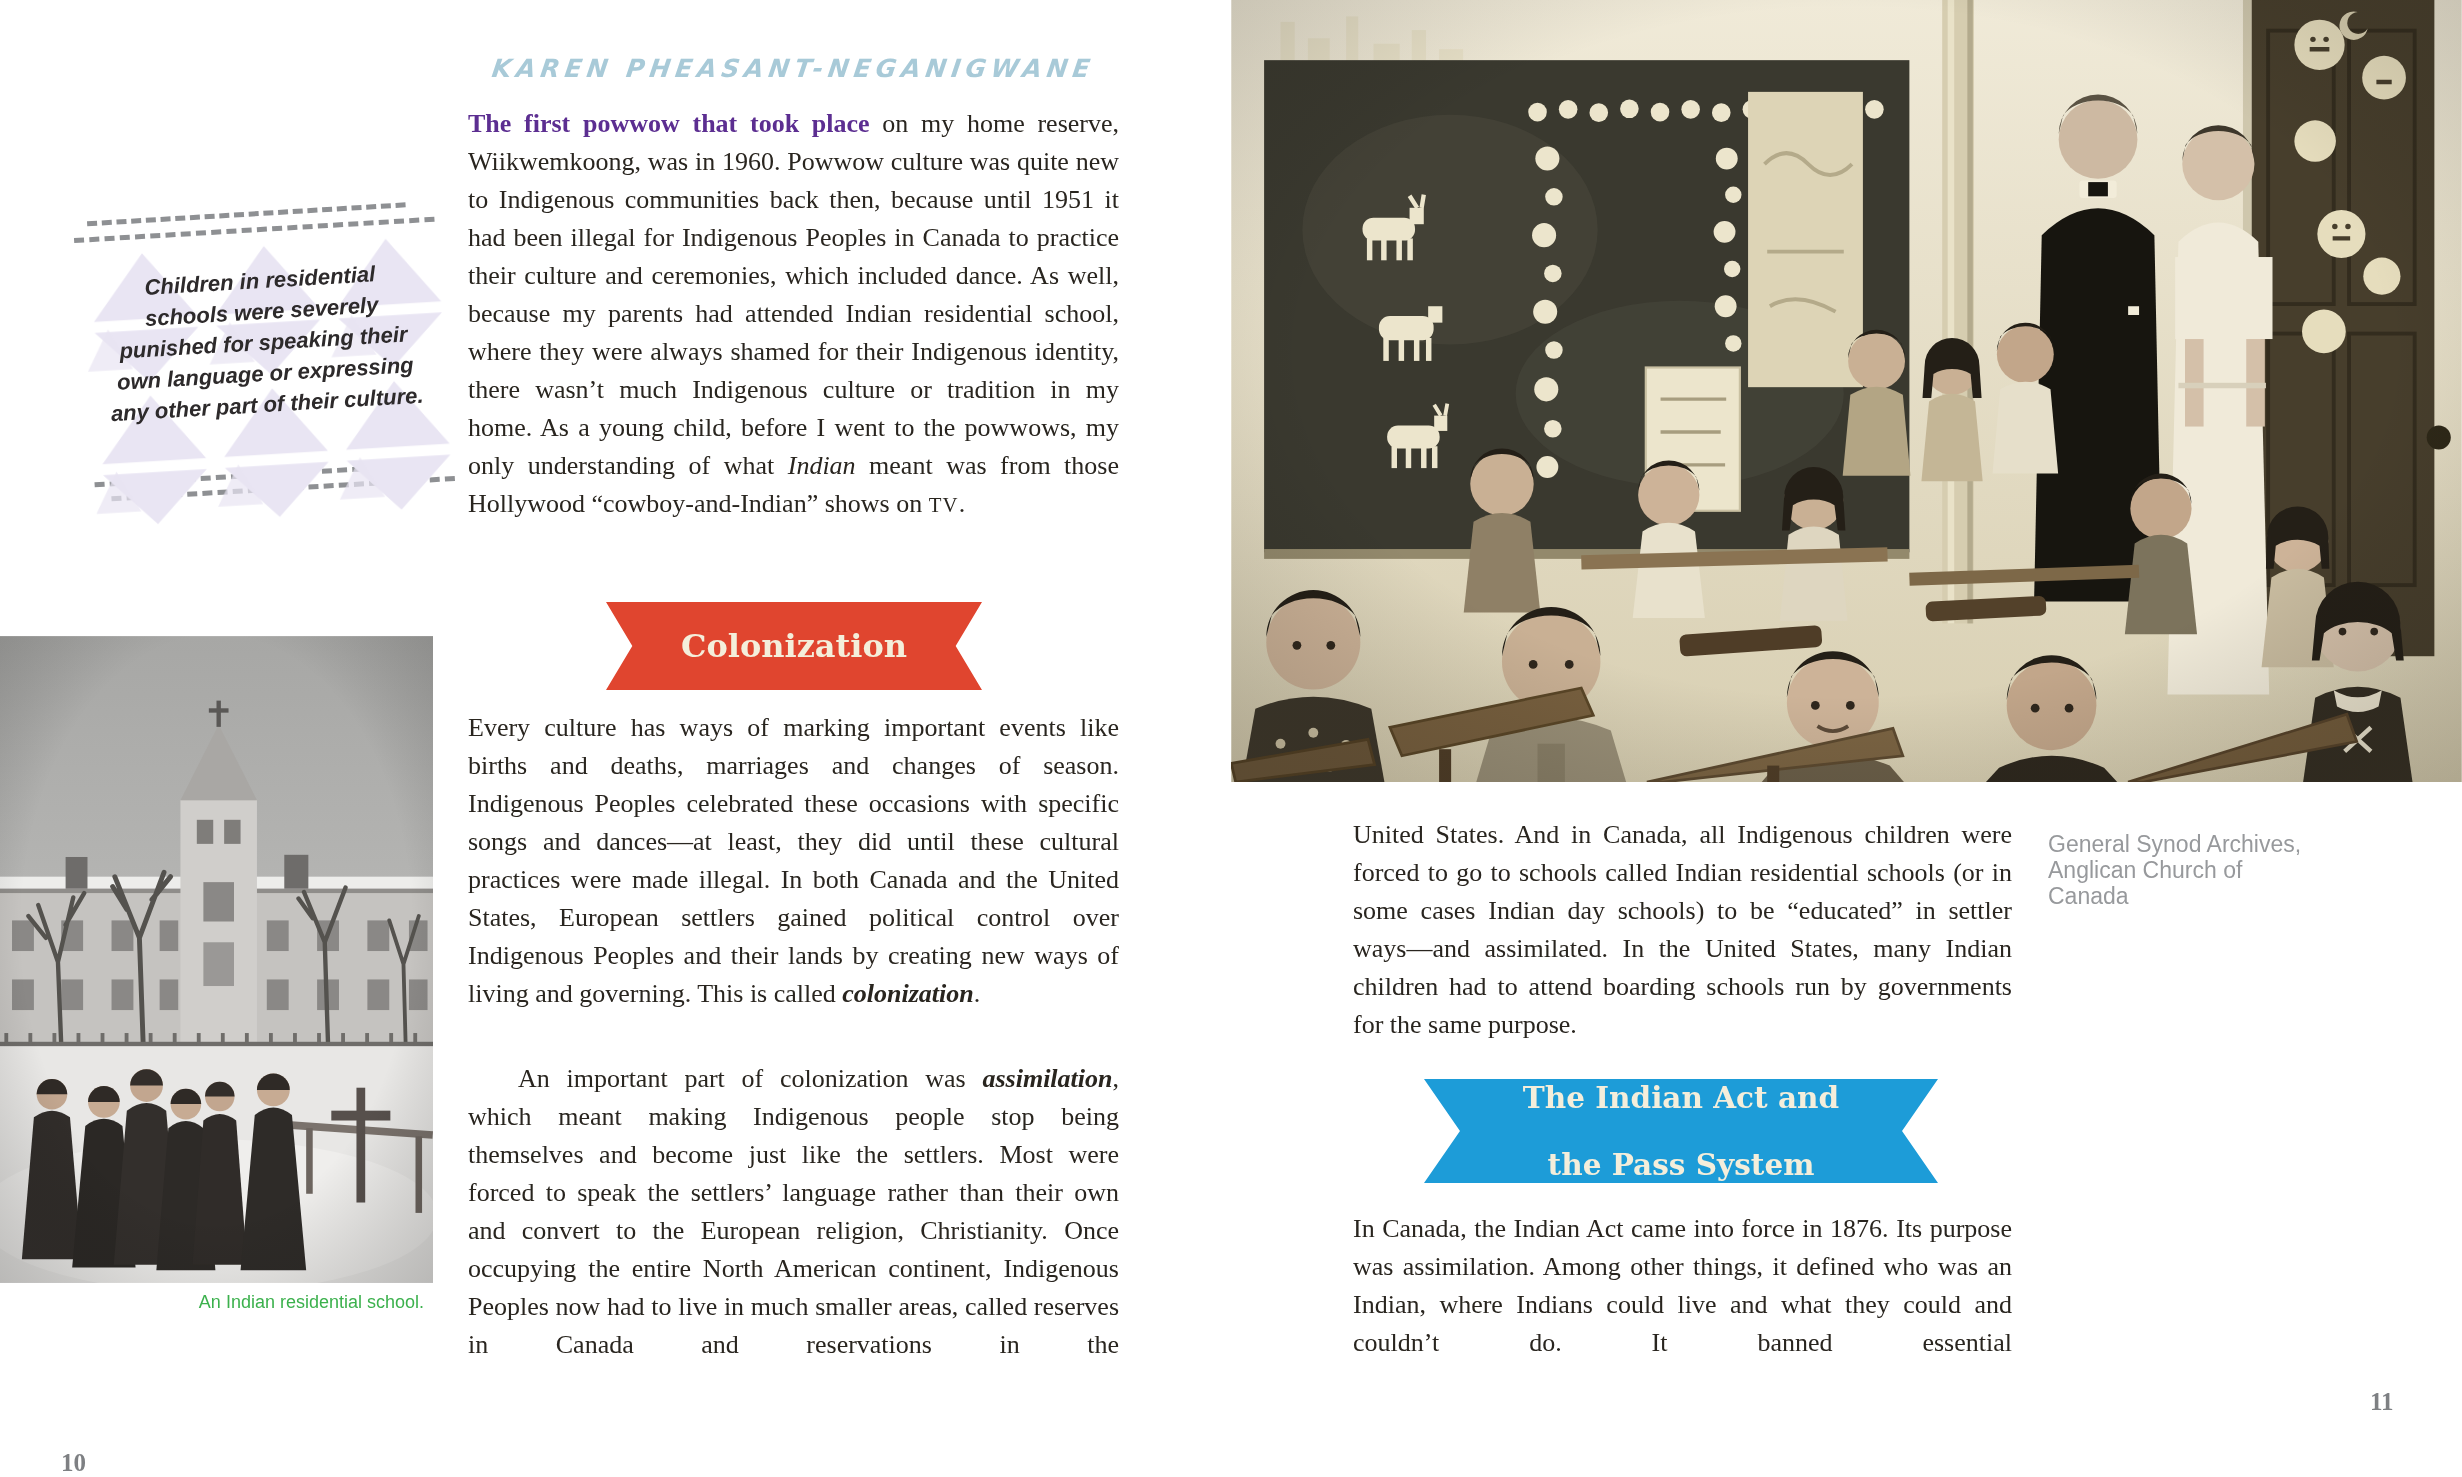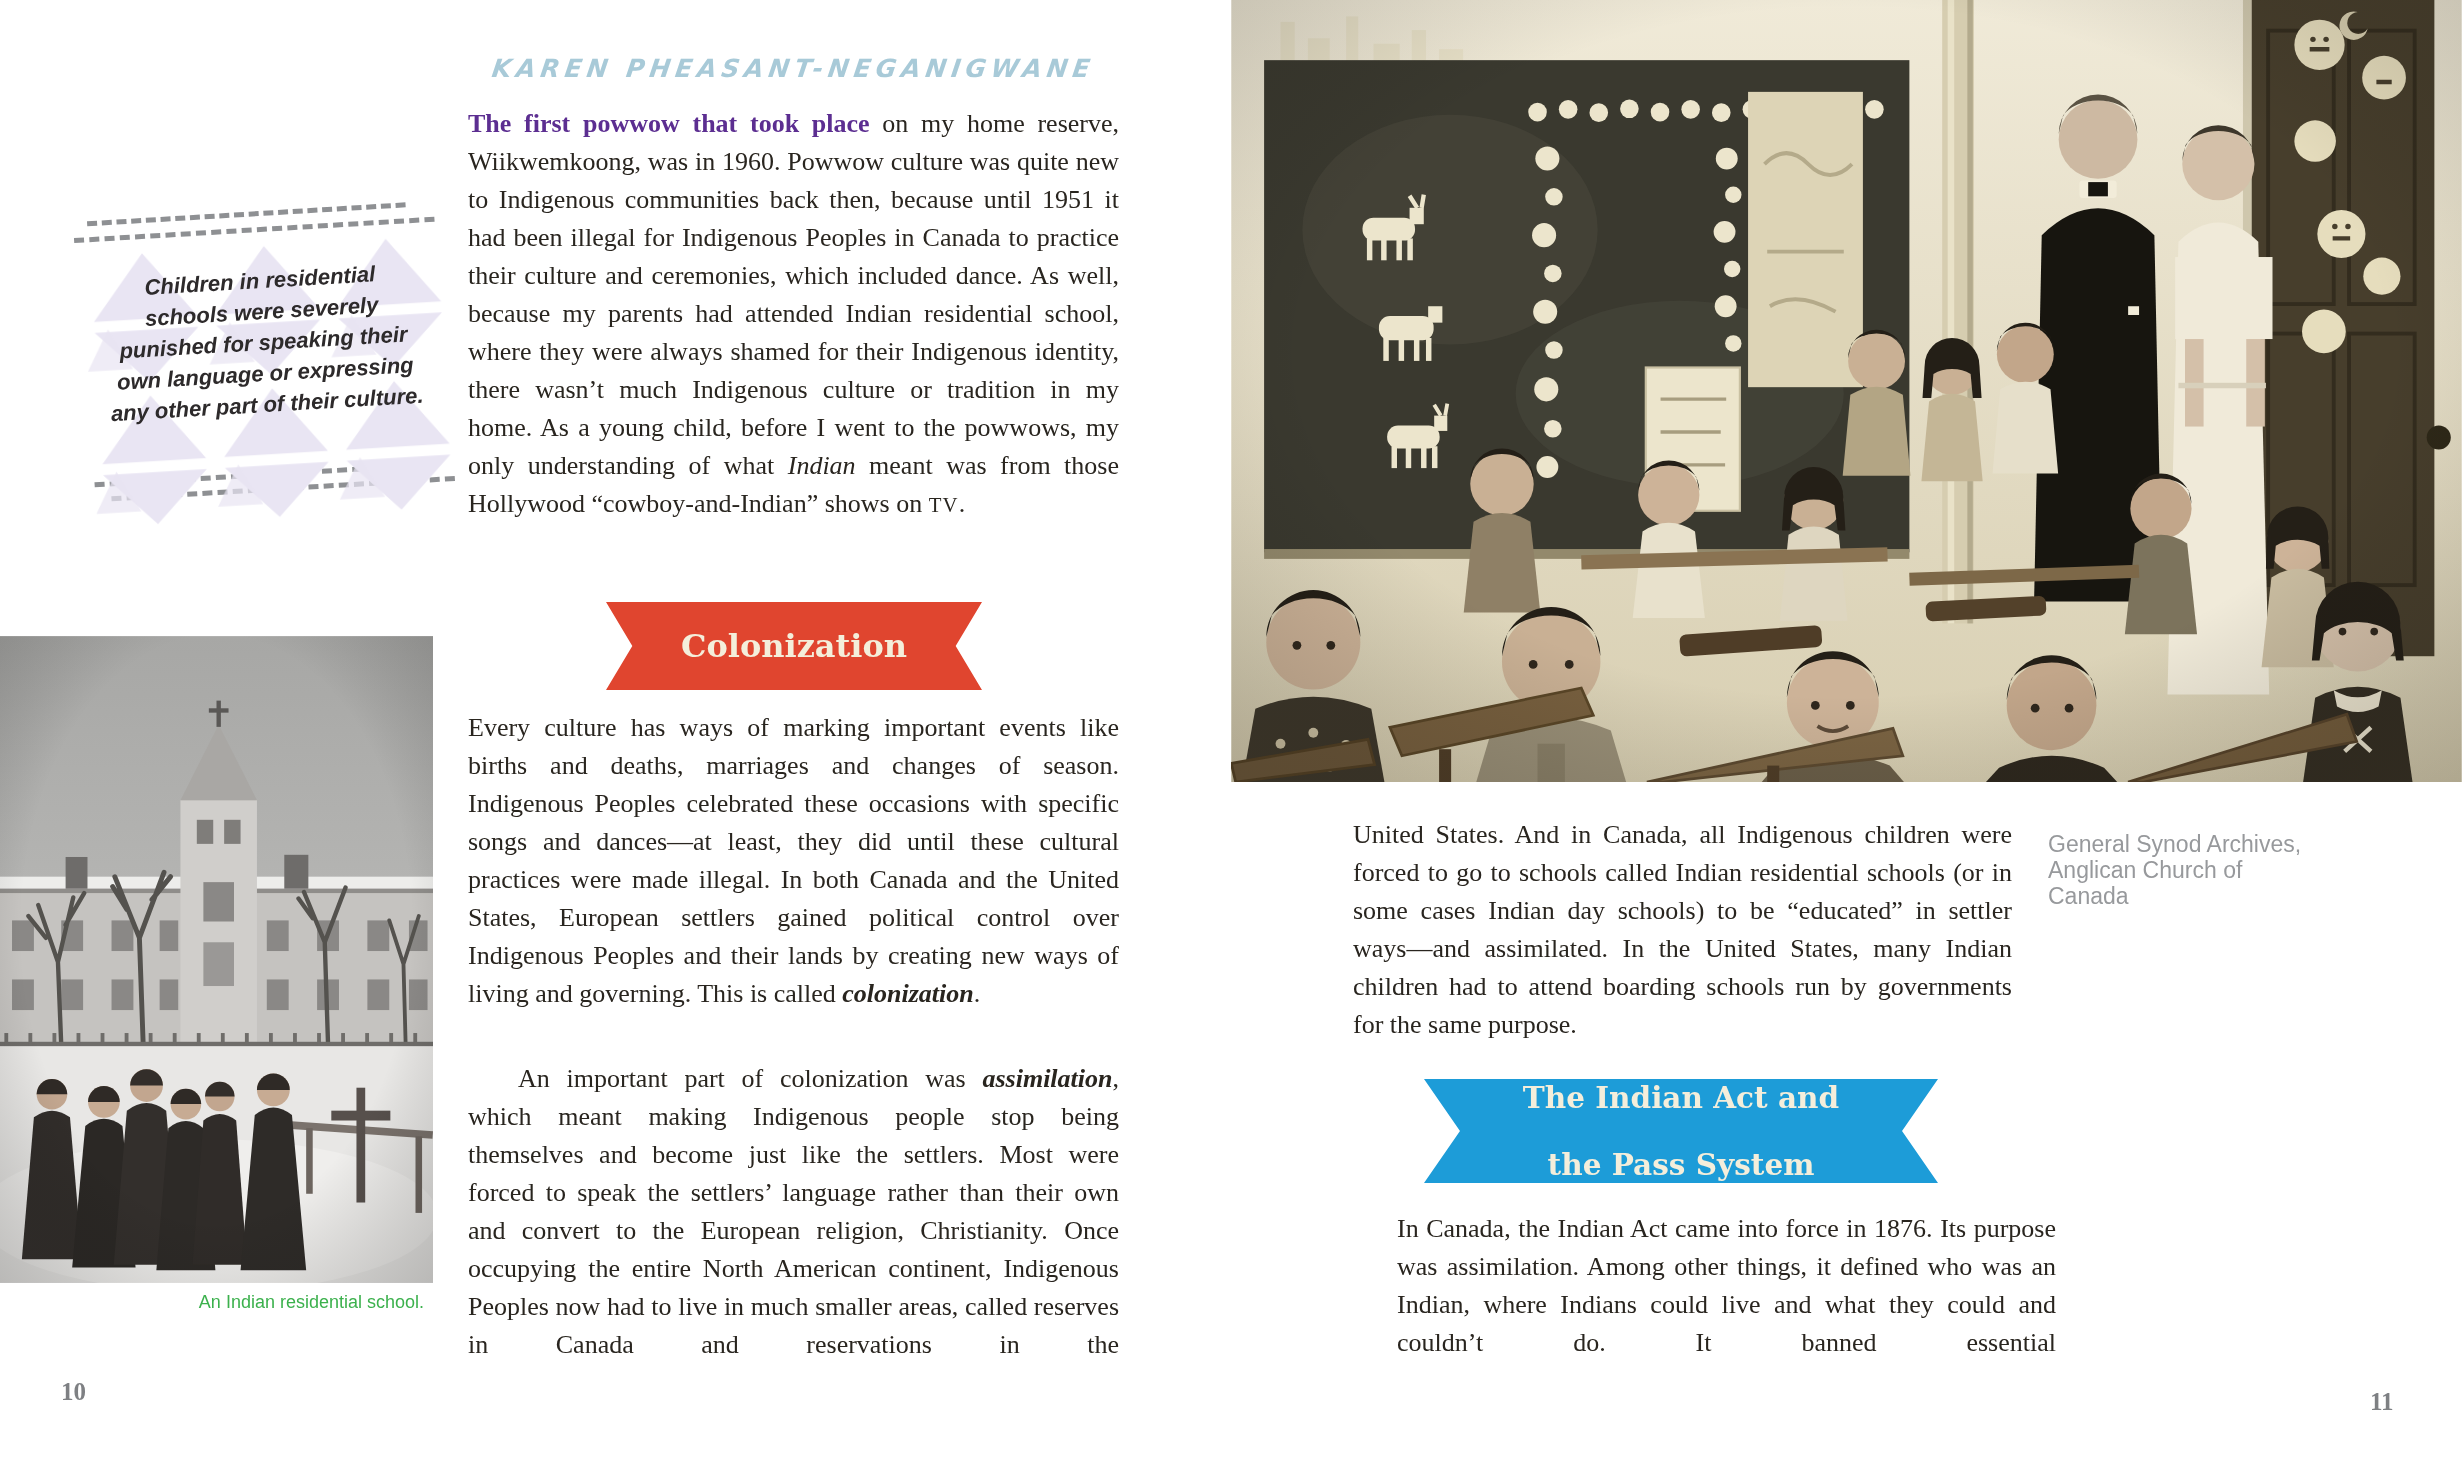--- a/index.html
+++ b/index.html
@@ -212,21 +212,21 @@
         <path d="M440,1160 L466,876 Q500,848 534,876 L560,1160 Z" fill="#2e2b28"></path>
       </g>
     </g>
     <rect width="792" height="1183" fill="url(#vigL)"></rect>
   </svg>
 
   <div class="abs align-r" style="left:55px;top:1290px;width:369px;">
     <div class="cap-green">An Indian residential school.</div>
   </div>
 
-  <div class="abs pagenum" style="left:61px;top:1378px;">10</div>
+  <div class="abs pagenum" style="left:61px;top:1449px;">10</div>
 
   <svg class="abs" style="left:1231px;top:0;" width="1231" height="782" viewBox="0 0 2250 1430" role="img">
     <defs>
       <linearGradient id="wallg" x1="0" y1="0" x2="0" y2="1">
         <stop offset="0" stop-color="#f0ead8"></stop>
           <stop offset="1" stop-color="#d8cfb2"></stop>
       </linearGradient>
       <radialGradient id="vigR" cx="0.5" cy="0.45" r="0.8">
         <stop offset="0.55" stop-color="#000000" stop-opacity="0"></stop>
         <stop offset="1" stop-color="#332d20" stop-opacity="0.28"></stop>
@@ -471,18 +471,18 @@
   <div class="abs" style="left:2048px;top:820px;width:257px;">
     <div class="credit" style="margin-top:11px;">General Synod Archives,</div>
     <div class="credit">Anglican Church of Canada</div>
   </div>
 
   <div class="abs ribbon ribbon-blue" style="left:1424px;top:1079px;width:514px;height:104px;">
     <div class="label" style="font-size:29.5px;line-height:36px;">The Indian Act and</div>
     <div class="label" style="font-size:29.5px;line-height:36px;">the Pass System</div>
   </div>
 
-  <p class="abs body-text cont" style="left:1353px;top:1210px;width:659px;margin-left:44px;">In Canada, the Indian Act came into force in 1876. Its purpose was assimilation. Among other things, it defined who was an Indian, where Indians could live and what they could and couldn’t do. It banned essential</p>
+  <p class="abs body-text cont" style="left:1353px;top:1210px;width:659px;">In Canada, the Indian Act came into force in 1876. Its purpose was assimilation. Among other things, it defined who was an Indian, where Indians could live and what they could and couldn’t do. It banned essential</p>
 
   <div class="abs pagenum" style="left:2370px;top:1388px;">11</div>
 
 </div>
 
 
 </body></html>

